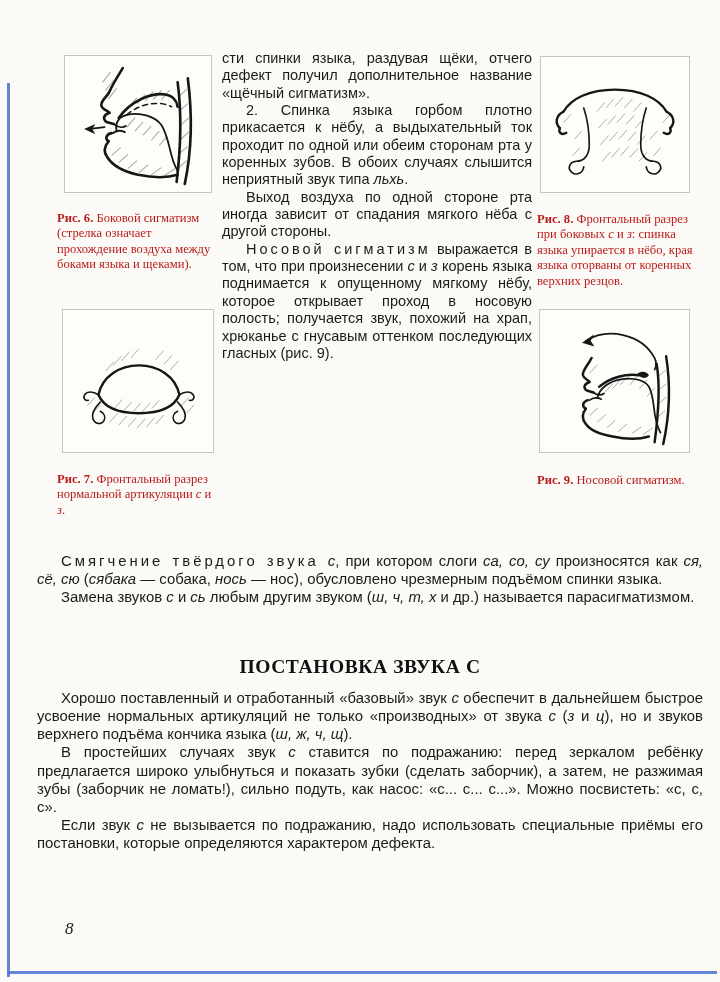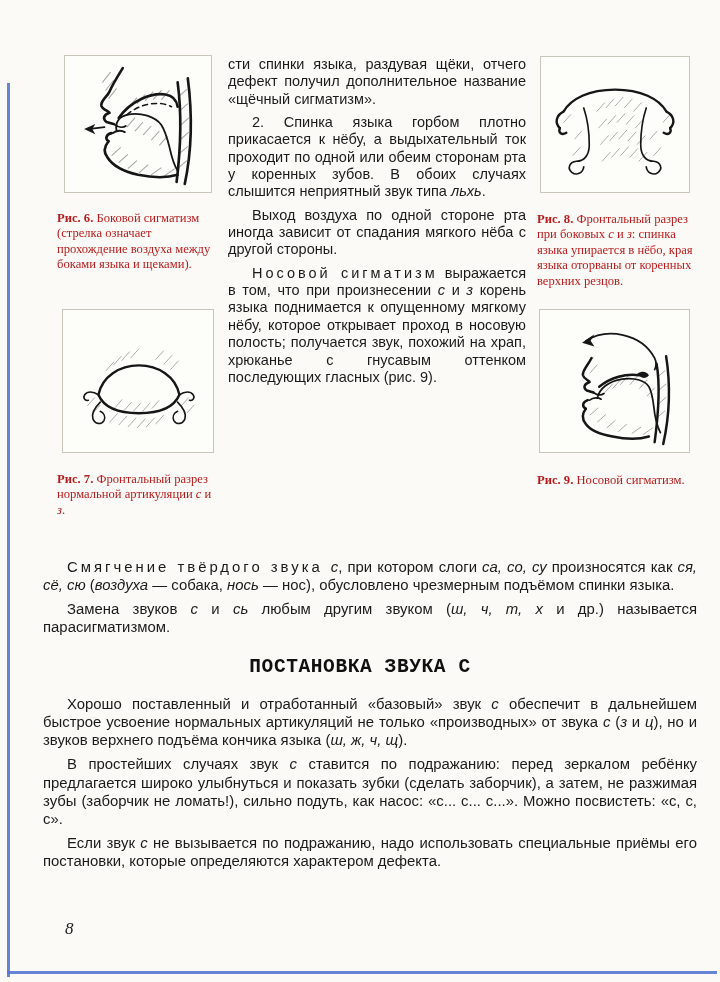--- a/index.html
+++ b/index.html
@@ -32,31 +32,31 @@
   .coltext{
     position:absolute;left:222px;top:50px;width:310px;
     font-size:14.5px;line-height:17.35px;text-align:justify;
   }
   .blocktext{
     position:absolute;left:37px;width:666px;
     font-size:14.9px;line-height:18.15px;text-align:justify;
   }
   #bottom-block{top:552px;}
   #main-block{top:689px;}
-  .coltext p,.blocktext p{margin:6px;text-indent:24px;}
+  .coltext p,.blocktext p{margin:0;text-indent:24px;}
   p.noind{text-indent:0;}
 
   .i{font-style:italic;}
   .b{font-weight:bold;}
   .sp{letter-spacing:3px;}
 
   #heading{
     position:absolute;left:0;top:656px;width:720px;margin:0;
     text-align:center;
-    font-family:Liberation Mono, monospace;
+    font-family:Liberation Serif, serif;
     font-weight:bold;font-size:19.5px;letter-spacing:.6px;color:#101010;
   }
   #pagenum{
     position:absolute;left:65px;top:919px;
     font-family:"Liberation Serif","DejaVu Serif",serif;
     font-style:italic;font-size:17px;color:#222;
   }
 
   
   .sk{stroke:#161616;stroke-width:2.6;fill:none;stroke-linecap:round;stroke-linejoin:round;}
@@ -179,21 +179,21 @@
   <p class="caption" style="left:537px;top:460px;width:162px"><span class="b">Рис. 9.</span><span> Носовой сигматизм.</span></p>
 
   <div class="coltext">
     <p class="noind"><span>сти спинки языка, раздувая щёки, отчего дефект получил дополнительное название «щёчный сигматизм».</span></p>
     <p><span>2. Спинка языка горбом плотно прикасается к нёбу, а выдыхательный ток проходит по одной или обеим сторонам рта у коренных зубов. В обоих случаях слышится неприятный звук типа </span><span class="i">льхь</span><span>.</span></p>
     <p><span>Выход воздуха по одной стороне рта иногда зависит от спадания мягкого нёба с другой стороны.</span></p>
     <p><span class="sp">Носовой сигматизм</span><span> выражается в том, что при произнесении </span><span class="i">с</span><span> и </span><span class="i">з</span><span> корень языка поднимается к опущенному мягкому нёбу, которое открывает проход в носовую полость; получается звук, похожий на храп, хрюканье с гнусавым оттенком последующих гласных (рис. 9).</span></p>
   </div>
 
   <div id="bottom-block" class="blocktext">
-    <p><span class="sp">Смягчение твёрдого звука </span><span class="i">с</span><span>, при котором слоги </span><span class="i">са, со, су</span><span> произносятся как </span><span class="i">ся, сё, сю</span><span> (</span><span class="i">воздуха</span><span> — собака, </span><span class="i">нось</span><span> — нос), обусловлено чрезмерным подъёмом спинки языка.</span></p>
+    <p><span class="sp">Смягчение твёрдого звука </span><span class="i">с</span><span>, при котором слоги </span><span class="i">са, со, су</span><span> произносятся как </span><span class="i">ся, сё, сю</span><span> (</span><span class="i">сябака</span><span> — собака, </span><span class="i">нось</span><span> — нос), обусловлено чрезмерным подъёмом спинки языка.</span></p>
     <p><span>Замена звуков </span><span class="i">с</span><span> и </span><span class="i">сь</span><span> любым другим звуком (</span><span class="i">ш, ч, т, х</span><span> и др.) называется парасигматизмом.</span></p>
   </div>
 
   <h1 id="heading">ПОСТАНОВКА ЗВУКА С</h1>
 
   <div id="main-block" class="blocktext">
     <p><span>Хорошо поставленный и отработанный «базовый» звук </span><span class="i">с</span><span> обеспечит в дальнейшем быстрое усвоение нормальных артикуляций не только «производных» от звука </span><span class="i">с</span><span> (</span><span class="i">з</span><span> и </span><span class="i">ц</span><span>), но и звуков верхнего подъёма кончика языка (</span><span class="i">ш, ж, ч, щ</span><span>).</span></p>
     <p><span>В простейших случаях звук </span><span class="i">с</span><span> ставится по подражанию: перед зеркалом ребёнку предлагается широко улыбнуться и показать зубки (сделать заборчик), а затем, не разжимая зубы (заборчик не ломать!), сильно подуть, как насос: «с... с... с...». Можно посвистеть: «с, с, с».</span></p>
     <p><span>Если звук </span><span class="i">с</span><span> не вызывается по подражанию, надо использовать специальные приёмы его постановки, которые определяются характером дефекта.</span></p>
   </div>

